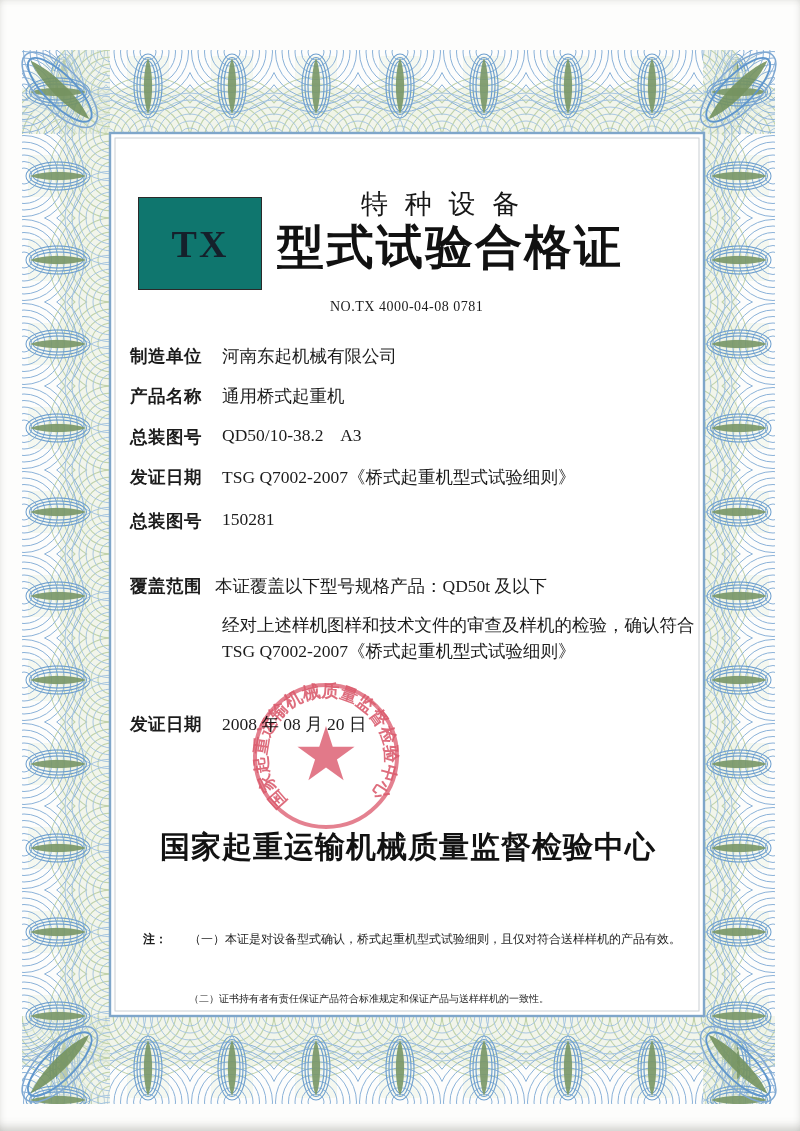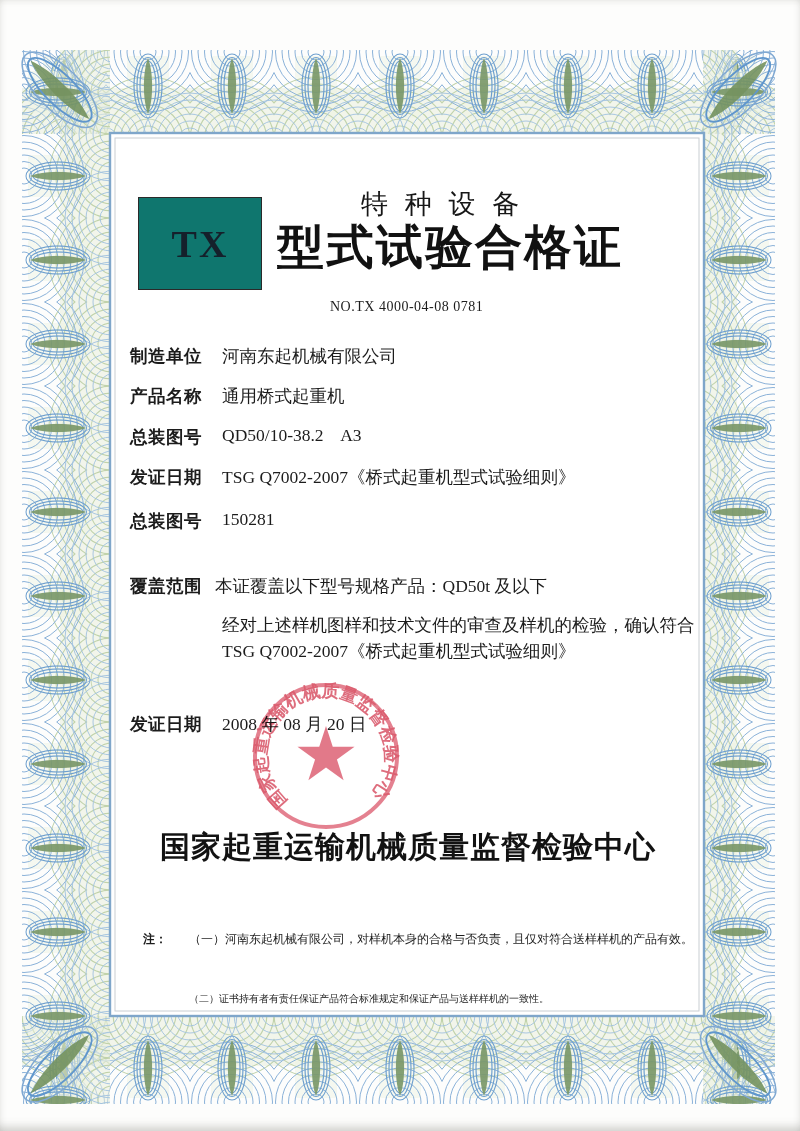--- a/index.html
+++ b/index.html
@@ -175,16 +175,16 @@
       <text font-size="17.5" fill="#d64a5e" opacity="0.88" font-family="Liberation Serif, DejaVu Serif, serif" font-weight="bold">
         <textPath href="#sealTextPath" xlink:href="#sealTextPath">国家起重运输机械质量监督检验中心</textPath>
       </text>
       <polygon points="0,-30 6.76,-9.30 28.53,-9.27 10.94,3.55 17.63,24.27 0,11.5 -17.63,24.27 -10.94,3.55 -28.53,-9.27 -6.76,-9.30" fill="#db5468" opacity="0.85"></polygon>
     </g>
   </svg>
 
   <div class="abs issuer">国家起重运输机械质量监督检验中心</div>
 
   <span class="abs note-label">注：</span>
-  <span class="abs note1">（一）河南东起机械有限公司，对样机本身的合格与否负责，且仅对符合送样样机的产品有效。</span>
+  <span class="abs note1">（一）本证是对设备型式确认，桥式起重机型式试验细则，且仅对符合送样样机的产品有效。</span>
   <span class="abs note2">（二）证书持有者有责任保证产品符合标准规定和保证产品与送样样机的一致性。</span>
 
 </div>
 
 </body></html>

